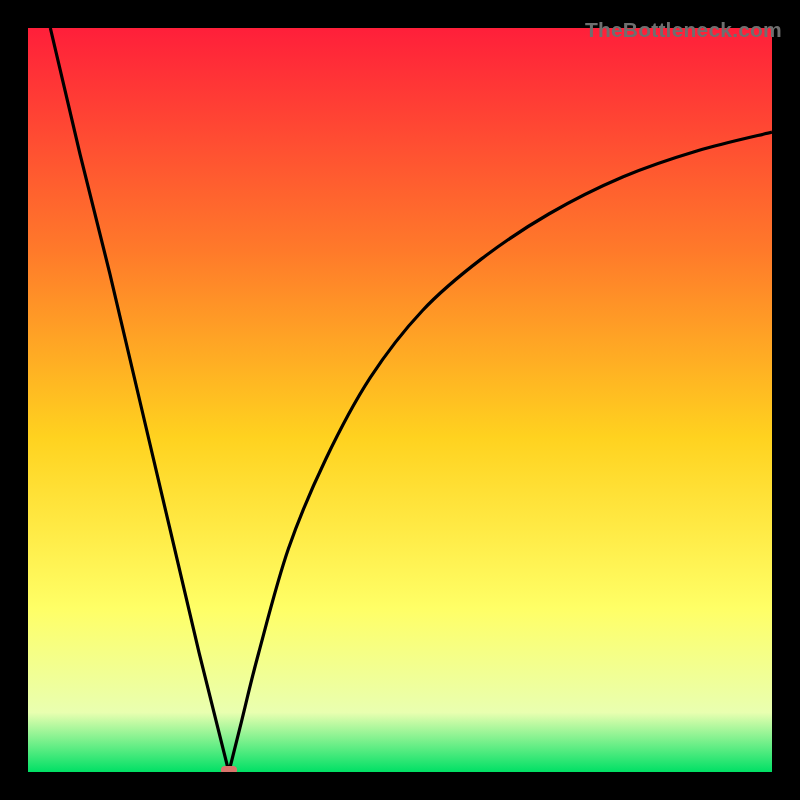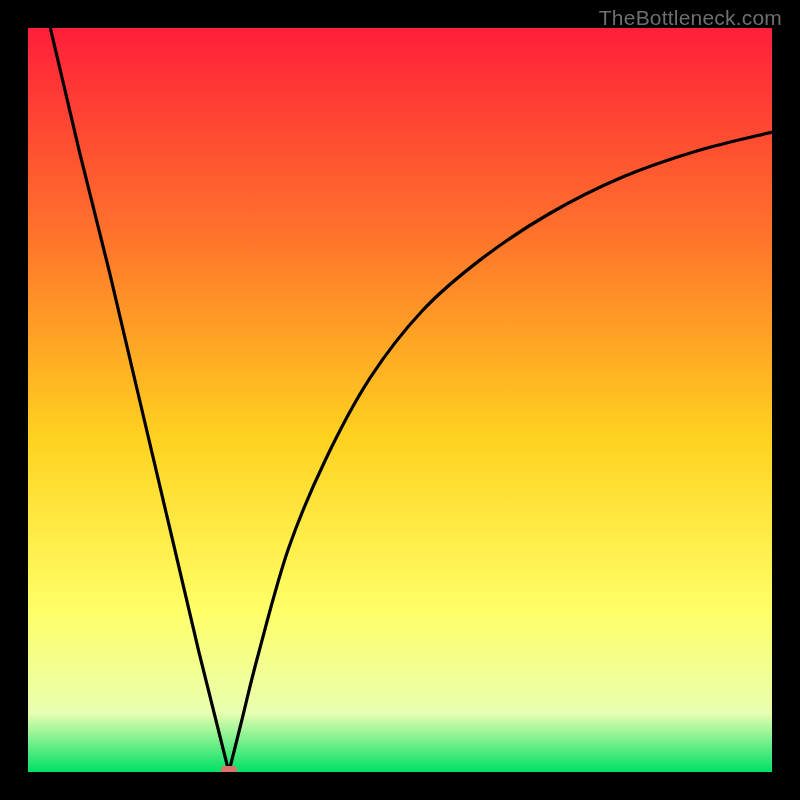--- a/index.html
+++ b/index.html
@@ -26,25 +26,25 @@
     width: 744px;
     height: 744px;
     overflow: hidden;
   }
   .gradient {
     position: absolute;
     inset: 0;
   }
   .watermark {
     position: absolute;
-    top: 6px;
+    top: 18px;
     right: 18px;
     color: #6f6f6f;
     font-size: 21px;
-    font-weight: 400;
+    font-weight: 700;
     letter-spacing: 0.2px;
   }
   svg.curve {
     position: absolute;
     inset: 0;
     width: 100%;
     height: 100%;
   }
   .minimum-marker {
     position: absolute;

